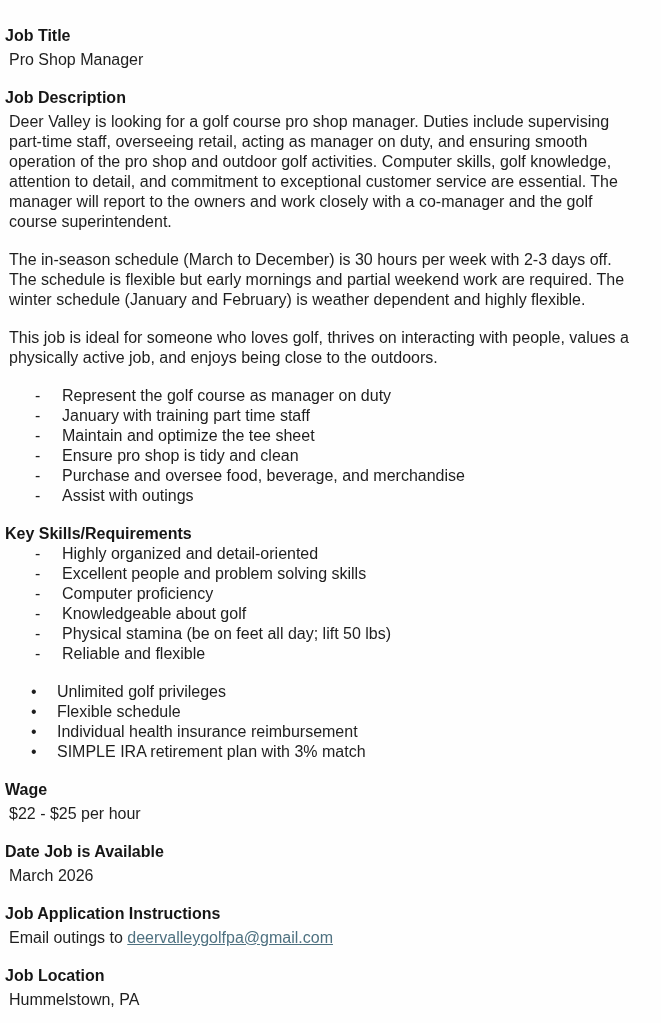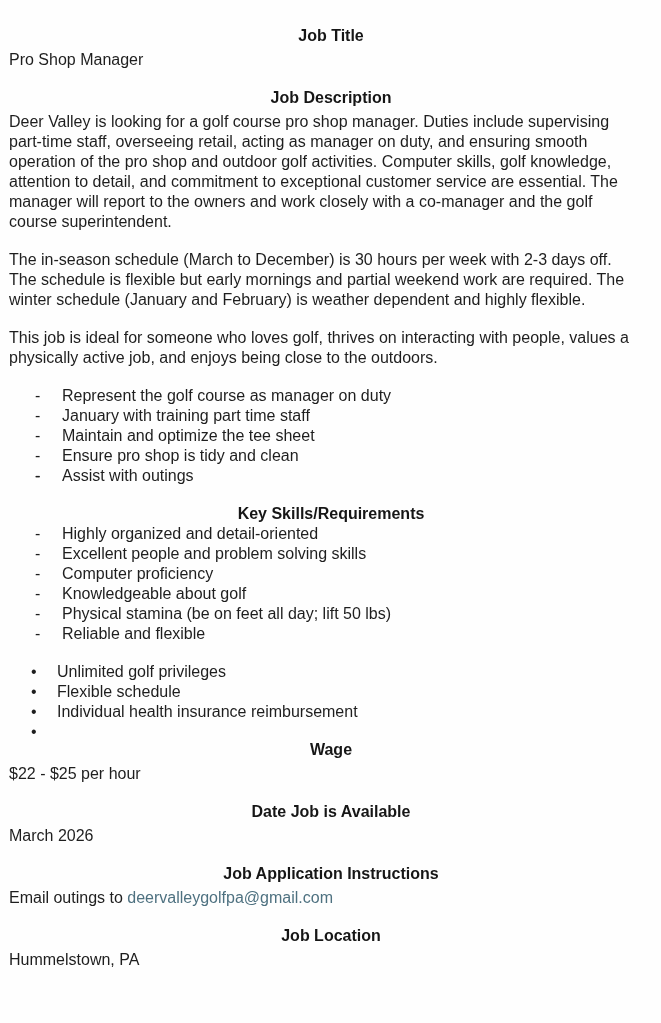--- a/index.html
+++ b/index.html
@@ -18,21 +18,20 @@
     box-sizing: border-box;
     width: 661px;
   }
   .block { margin: 0 0 18px 0; }
   .heading {
     font-weight: bold;
     color: #161616;
     margin: 0;
     font-size: 16px;
     line-height: 20px;
-    text-align: center;
   }
   .para, .value {
     margin: 4px;
     white-space: pre-line;
   }
   ul.plain {
     list-style: none;
     margin: 0;
     padding: 0;
   }
@@ -44,20 +43,21 @@
   ul.plain li .marker {
     position: absolute;
     left: 30px;
     top: 0;
     width: 20px;
   }
   ul.bullets li { padding-left: 52px; }
   ul.bullets li .marker { left: 26px; }
   a.email-link {
     color: #4e7180;
+    text-decoration: underline;
     cursor: pointer;
   }
 </style>
 </head>
 <body>
 
 <div class="doc">
 
   <div class="block">
     <div class="heading">Job Title</div>
@@ -84,21 +84,21 @@
     <p class="para">This job is ideal for someone who loves golf, thrives on interacting with people, values a
 physically active job, and enjoys being close to the outdoors.</p>
   </div>
 
   <div class="block">
     <ul class="plain dashes">
       <li><span class="marker">-</span><span>Represent the golf course as manager on duty</span></li>
       <li><span class="marker">-</span><span>January with training part time staff</span></li>
       <li><span class="marker">-</span><span>Maintain and optimize the tee sheet</span></li>
       <li><span class="marker">-</span><span>Ensure pro shop is tidy and clean</span></li>
-      <li><span class="marker">-</span></li>
+      <li><span class="marker">-</span><span>Purchase and oversee food, beverage, and merchandise</span></li>
       <li><span class="marker">-</span><span>Assist with outings</span></li>
     </ul>
   </div>
 
   <div class="block">
     <div class="heading">Key Skills/Requirements</div>
     <ul class="plain dashes">
       <li><span class="marker">-</span><span>Highly organized and detail-oriented</span></li>
       <li><span class="marker">-</span><span>Excellent people and problem solving skills</span></li>
       <li><span class="marker">-</span><span>Computer proficiency</span></li>
@@ -106,21 +106,21 @@
       <li><span class="marker">-</span><span>Physical stamina (be on feet all day; lift 50 lbs)</span></li>
       <li><span class="marker">-</span><span>Reliable and flexible</span></li>
     </ul>
   </div>
 
   <div class="block">
     <ul class="plain bullets">
       <li><span class="marker">•</span><span>Unlimited golf privileges</span></li>
       <li><span class="marker">•</span><span>Flexible schedule</span></li>
       <li><span class="marker">•</span><span>Individual health insurance reimbursement</span></li>
-      <li><span class="marker">•</span></li>
+      <li><span class="marker">•</span><span>SIMPLE IRA retirement plan with 3% match</span></li>
     </ul>
   </div>
 
   <div class="block">
     <div class="heading">Wage</div>
     <div class="value">$22 - $25 per hour</div>
   </div>
 
   <div class="block">
     <div class="heading">Date Job is Available</div>

